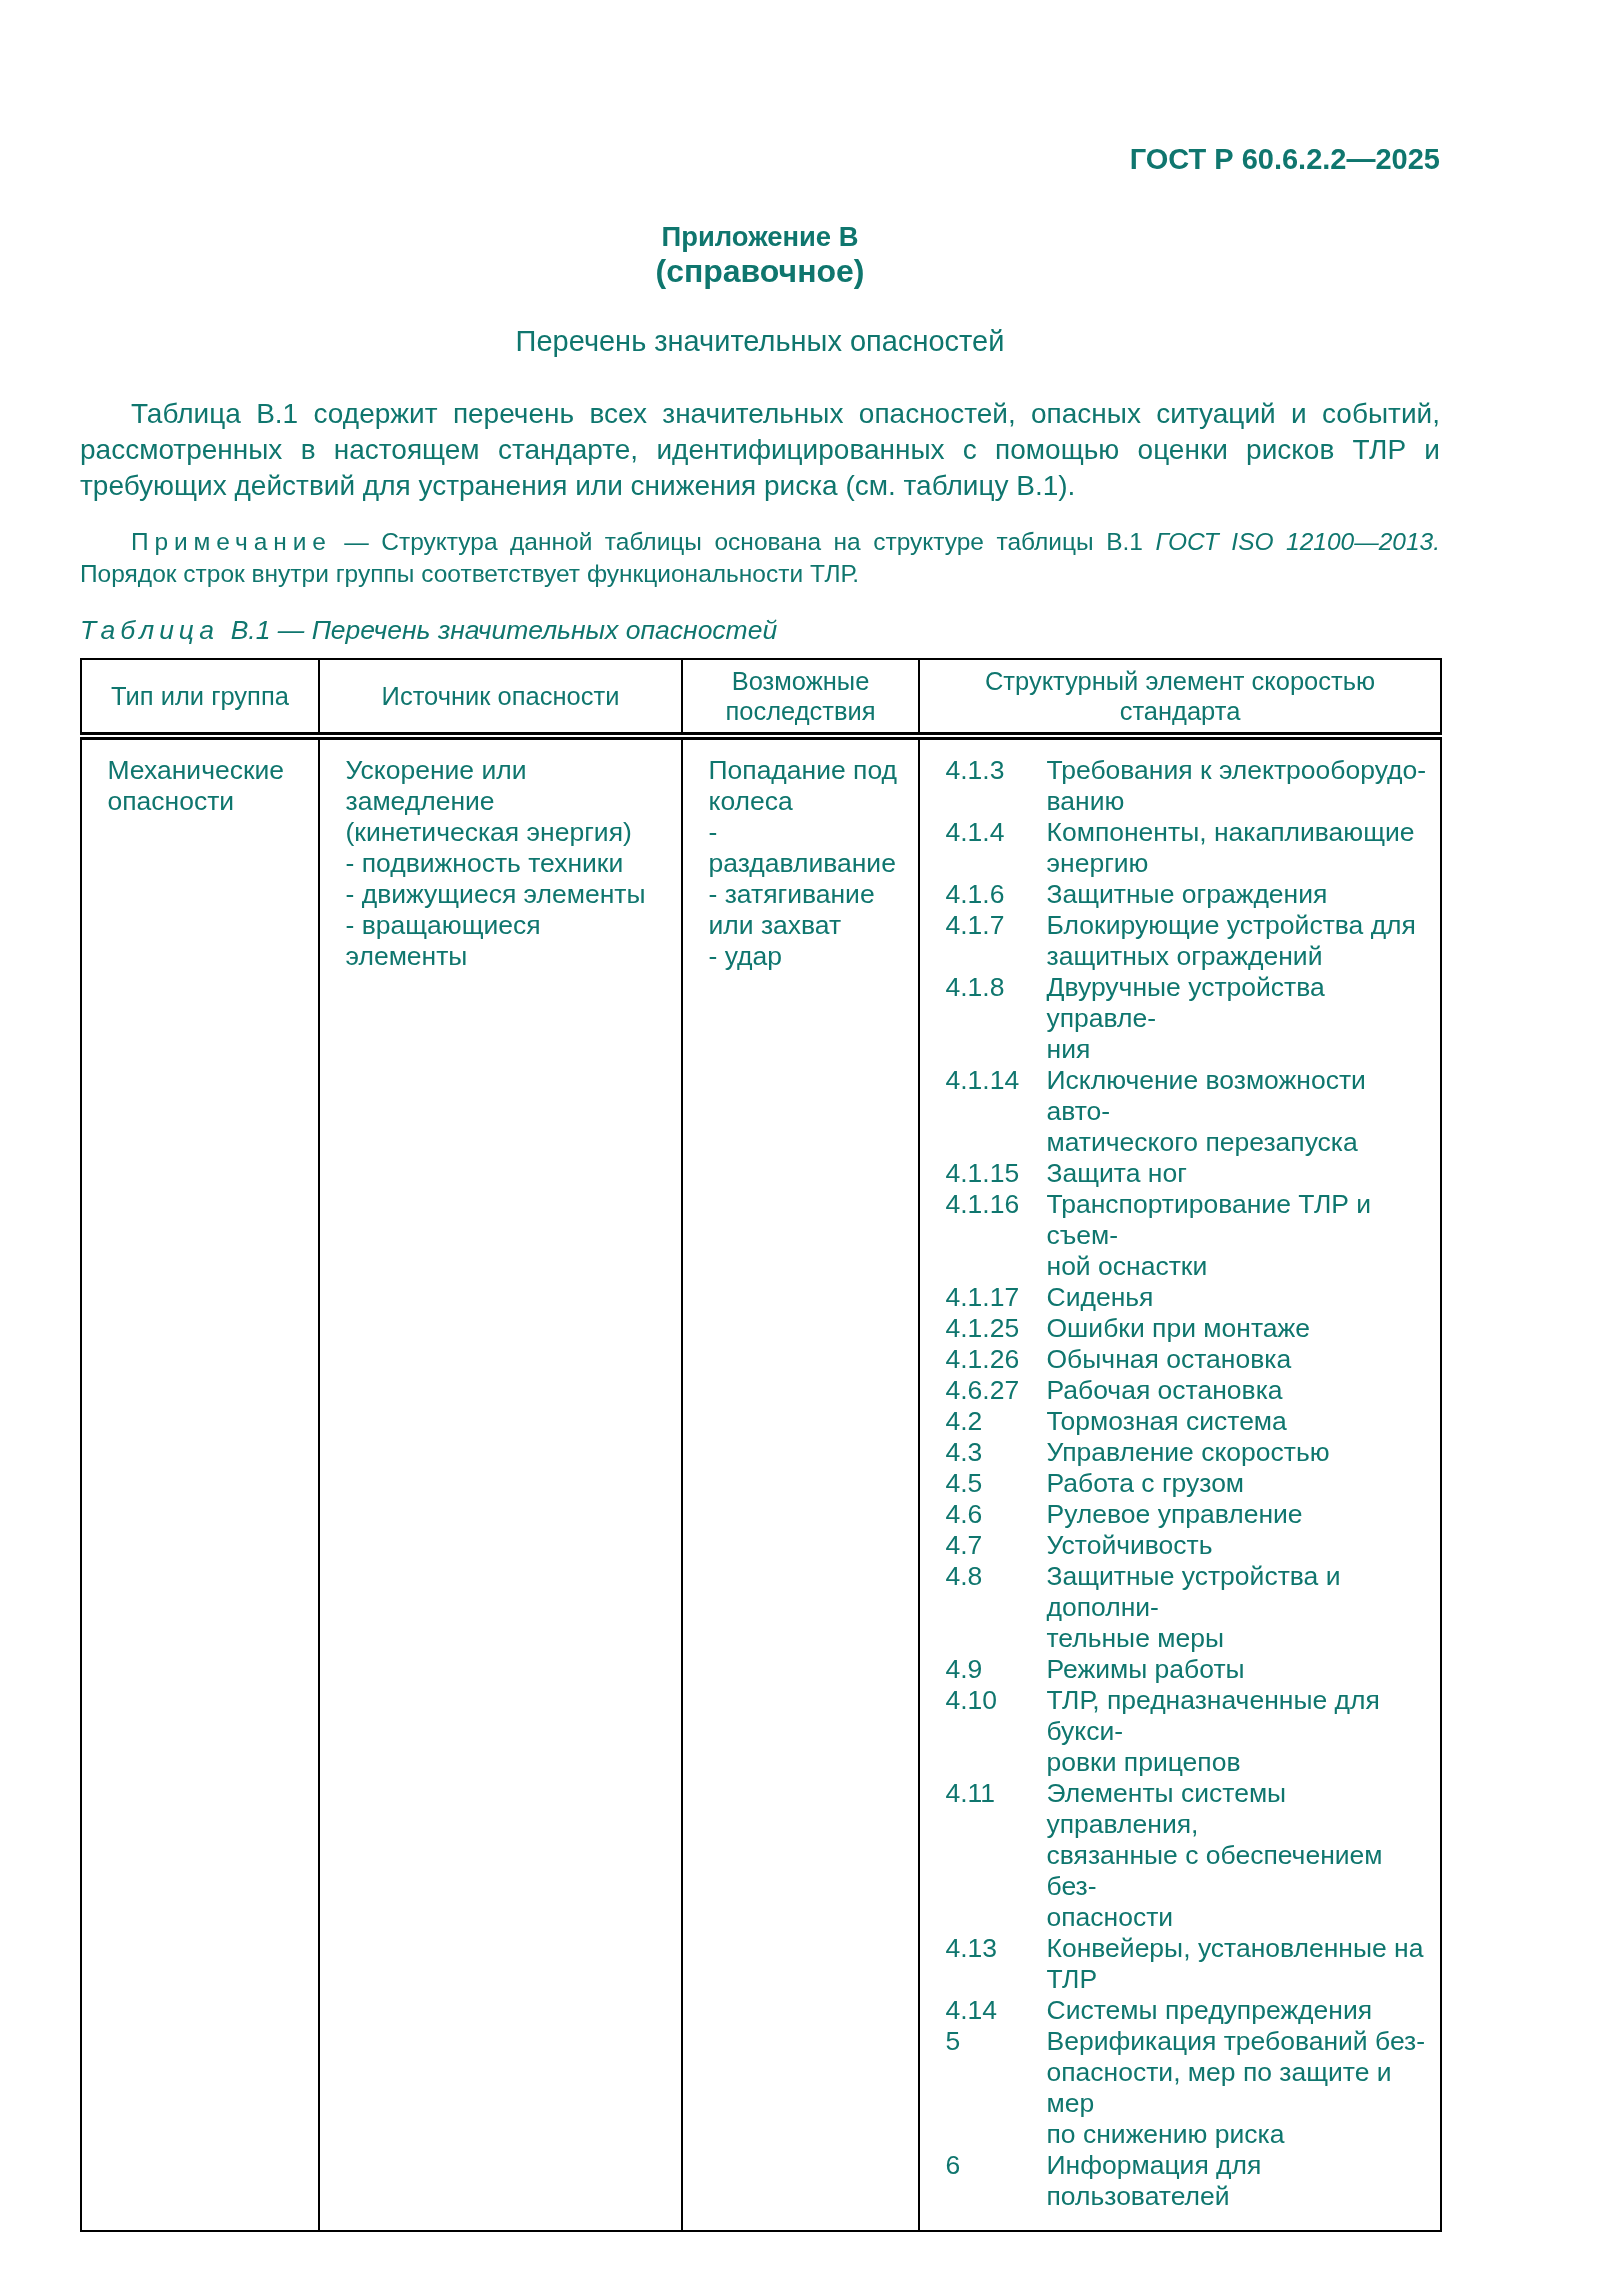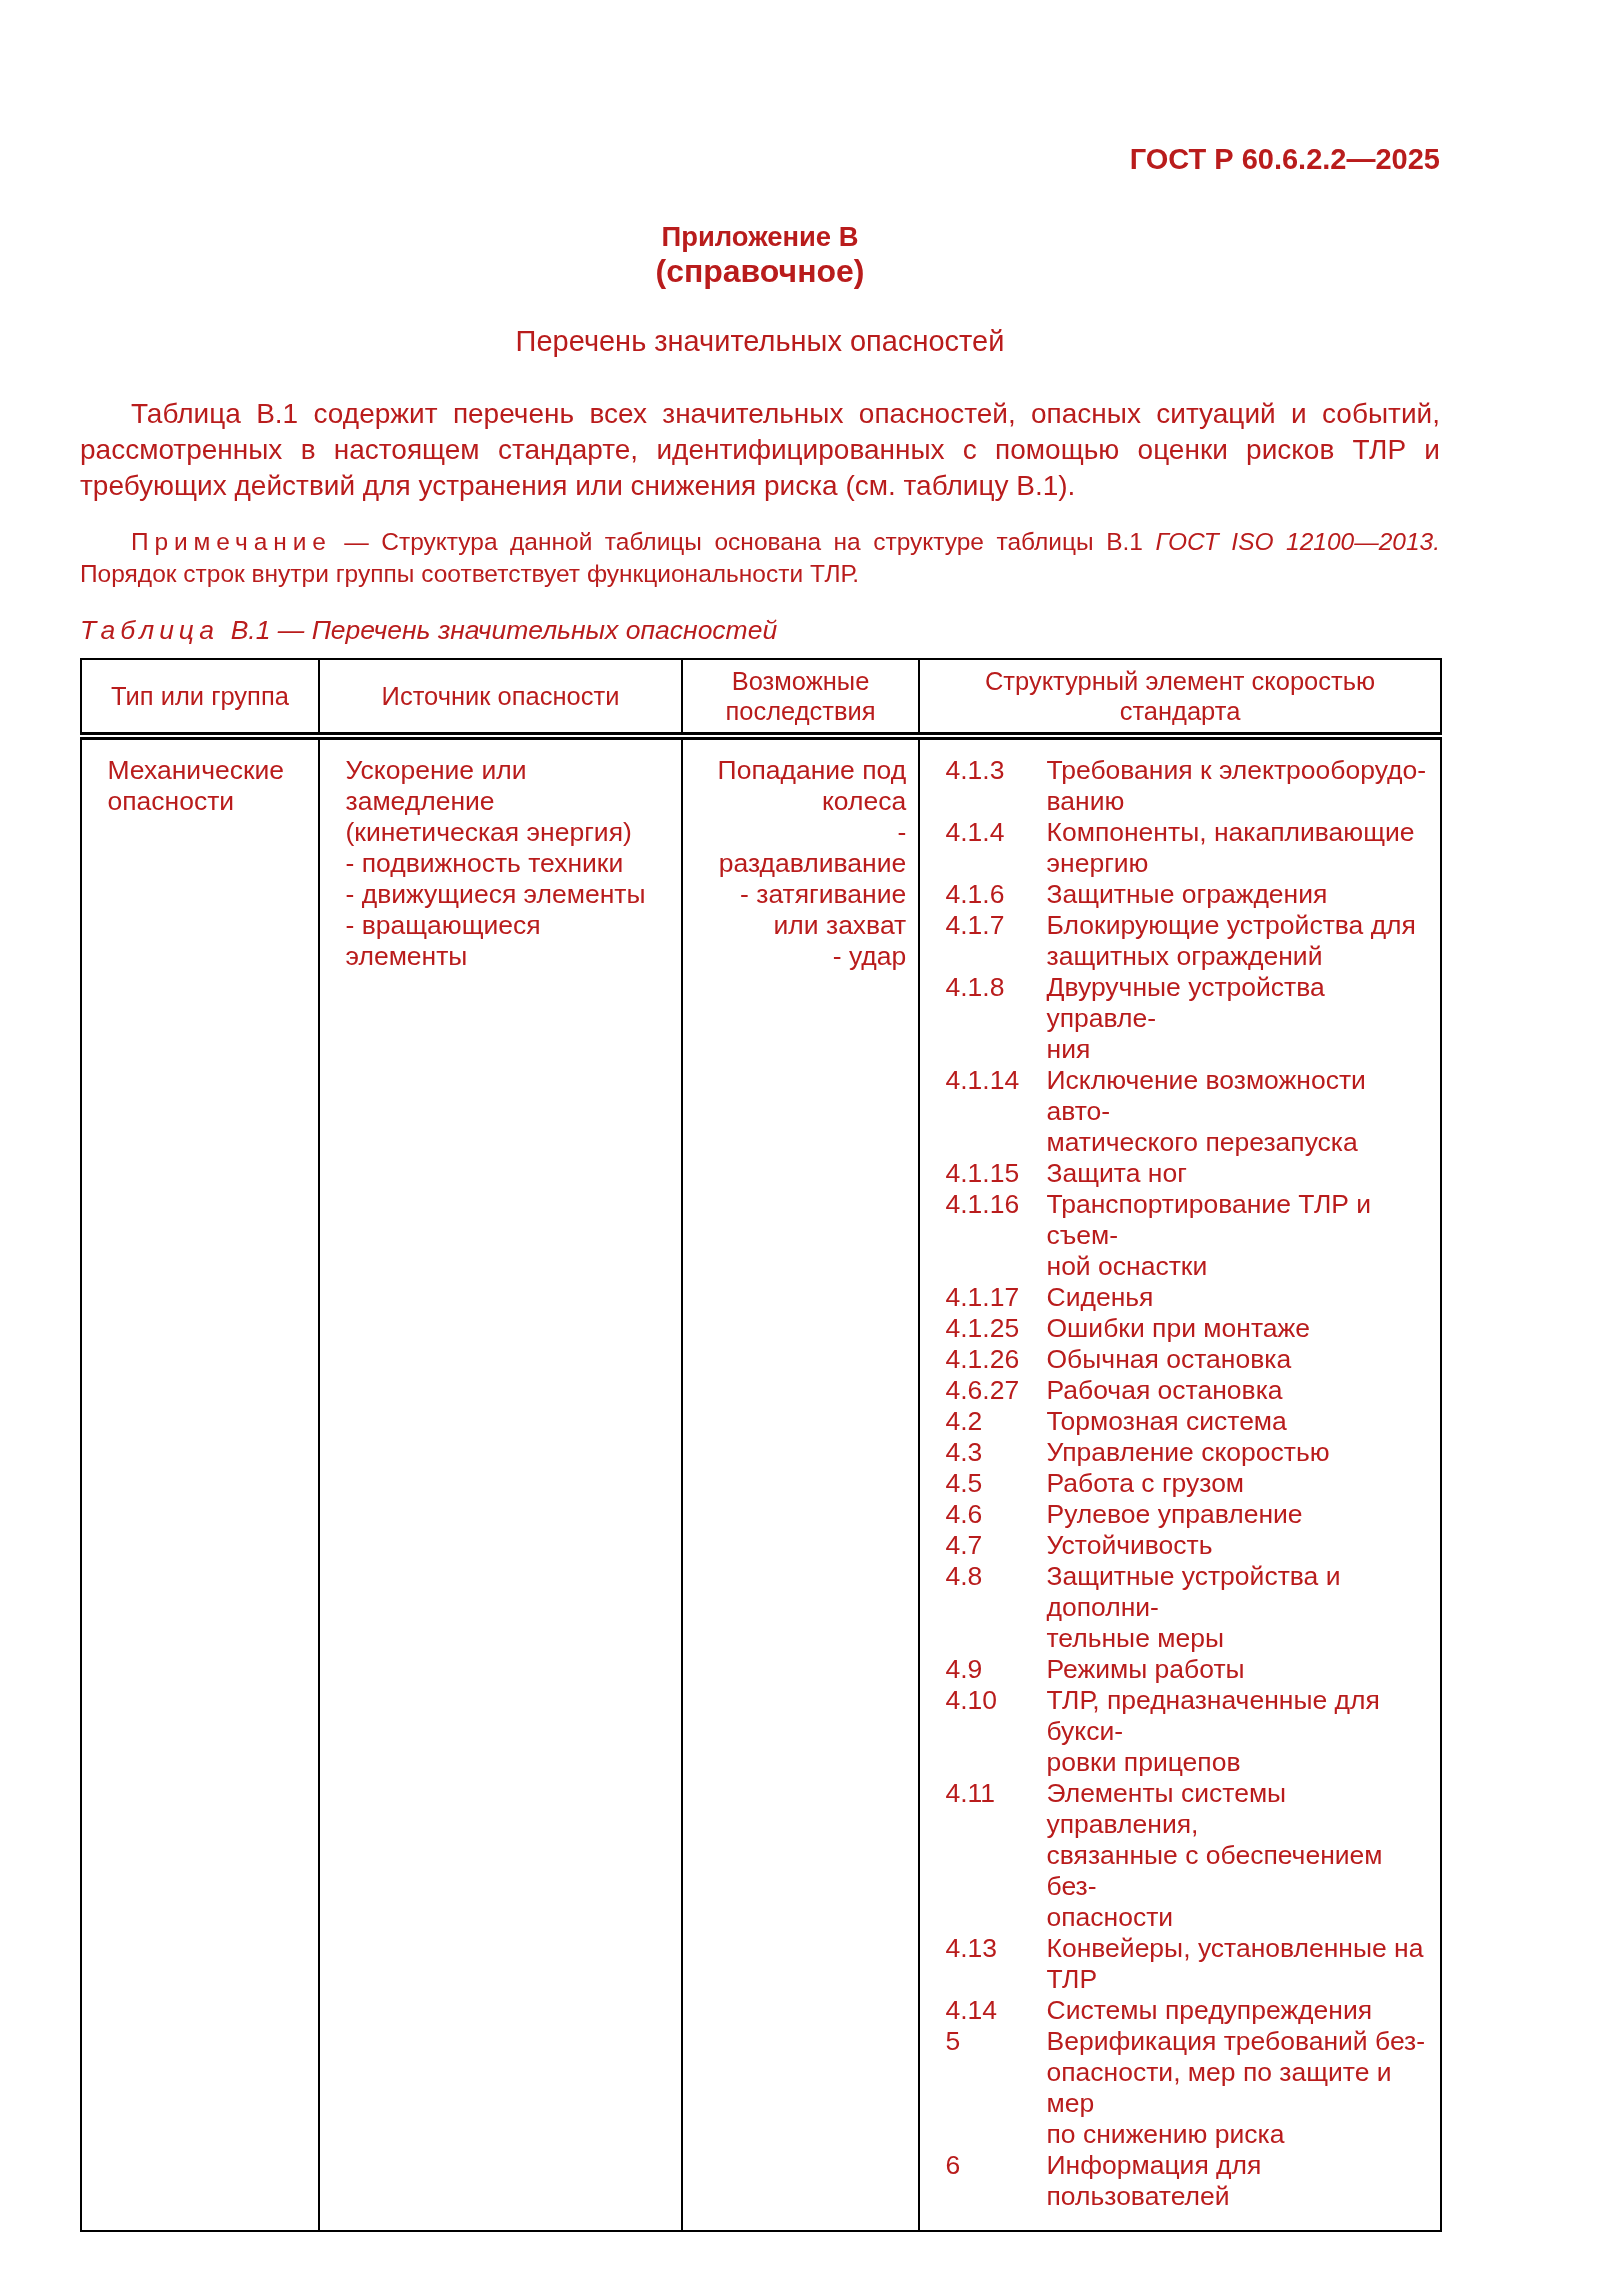--- a/index.html
+++ b/index.html
@@ -5,21 +5,21 @@
   html, body {
     margin: 0;
     padding: 0;
     background: #ffffff;
   }
   .page {
     position: relative;
     width: 1621px;
     height: 2293px;
     background: #ffffff;
-    color: #b91c1c;
+    color: #0f766e;
     font-family: "Liberation Sans", sans-serif;
     overflow: hidden;
     box-sizing: border-box;
   }
   .content {
     margin-left: 80px;
     width: 1360px;
   }
   .doc-code {
     padding-top: 143px;
@@ -100,21 +100,21 @@
   }
   table.hazards tbody td {
     vertical-align: top;
     font-size: 26.5px;
     line-height: 31px;
     padding: 15.7px 11.8px 17.6px 25.5px;
     box-sizing: border-box;
   }
   .col-1 { width: 238px; }
   .col-2 { width: 363px; }
-  .col-3 { width: 237px; text-align: right; }
+  .col-3 { width: 237px; }
   .col-4 { width: 522px; }
   .pre { white-space: pre-line; }
   td.cell-clauses { padding-left: 19.6px; padding-right: 7.8px; }
   .clause {
     display: flex;
     align-items: flex-start;
   }
   .clause-num {
     flex: 0 0 101px;
     white-space: nowrap;

